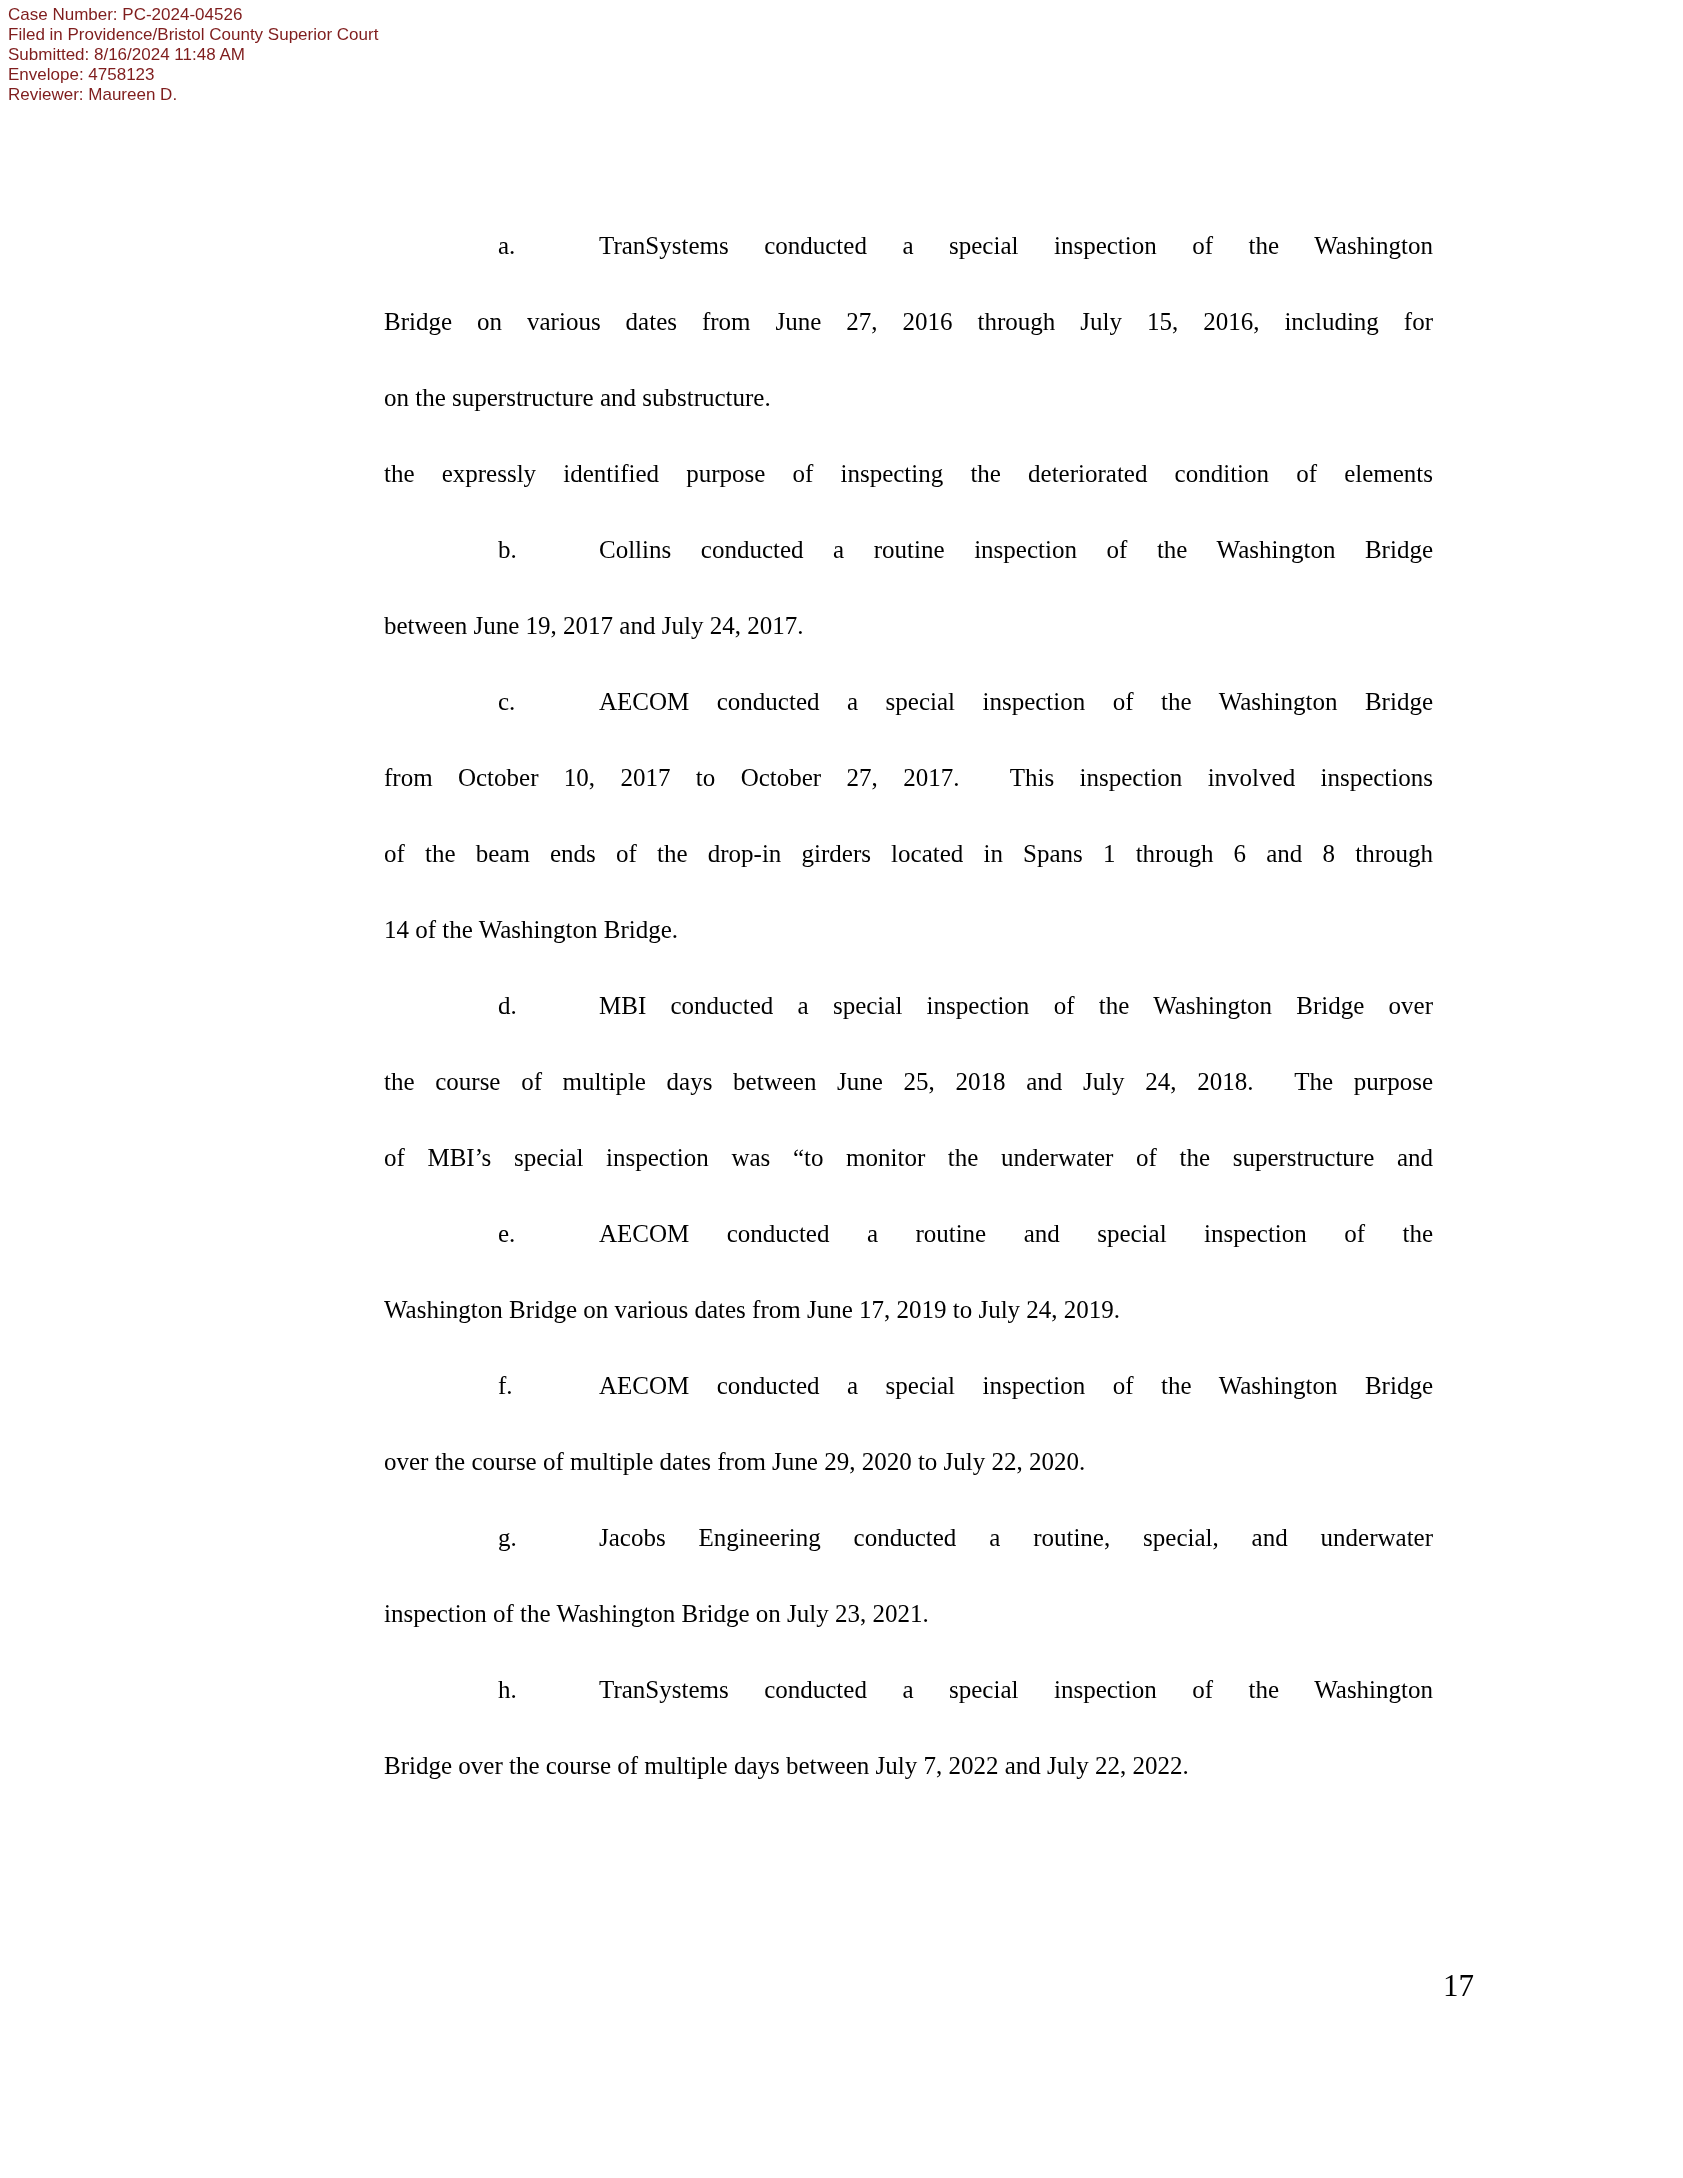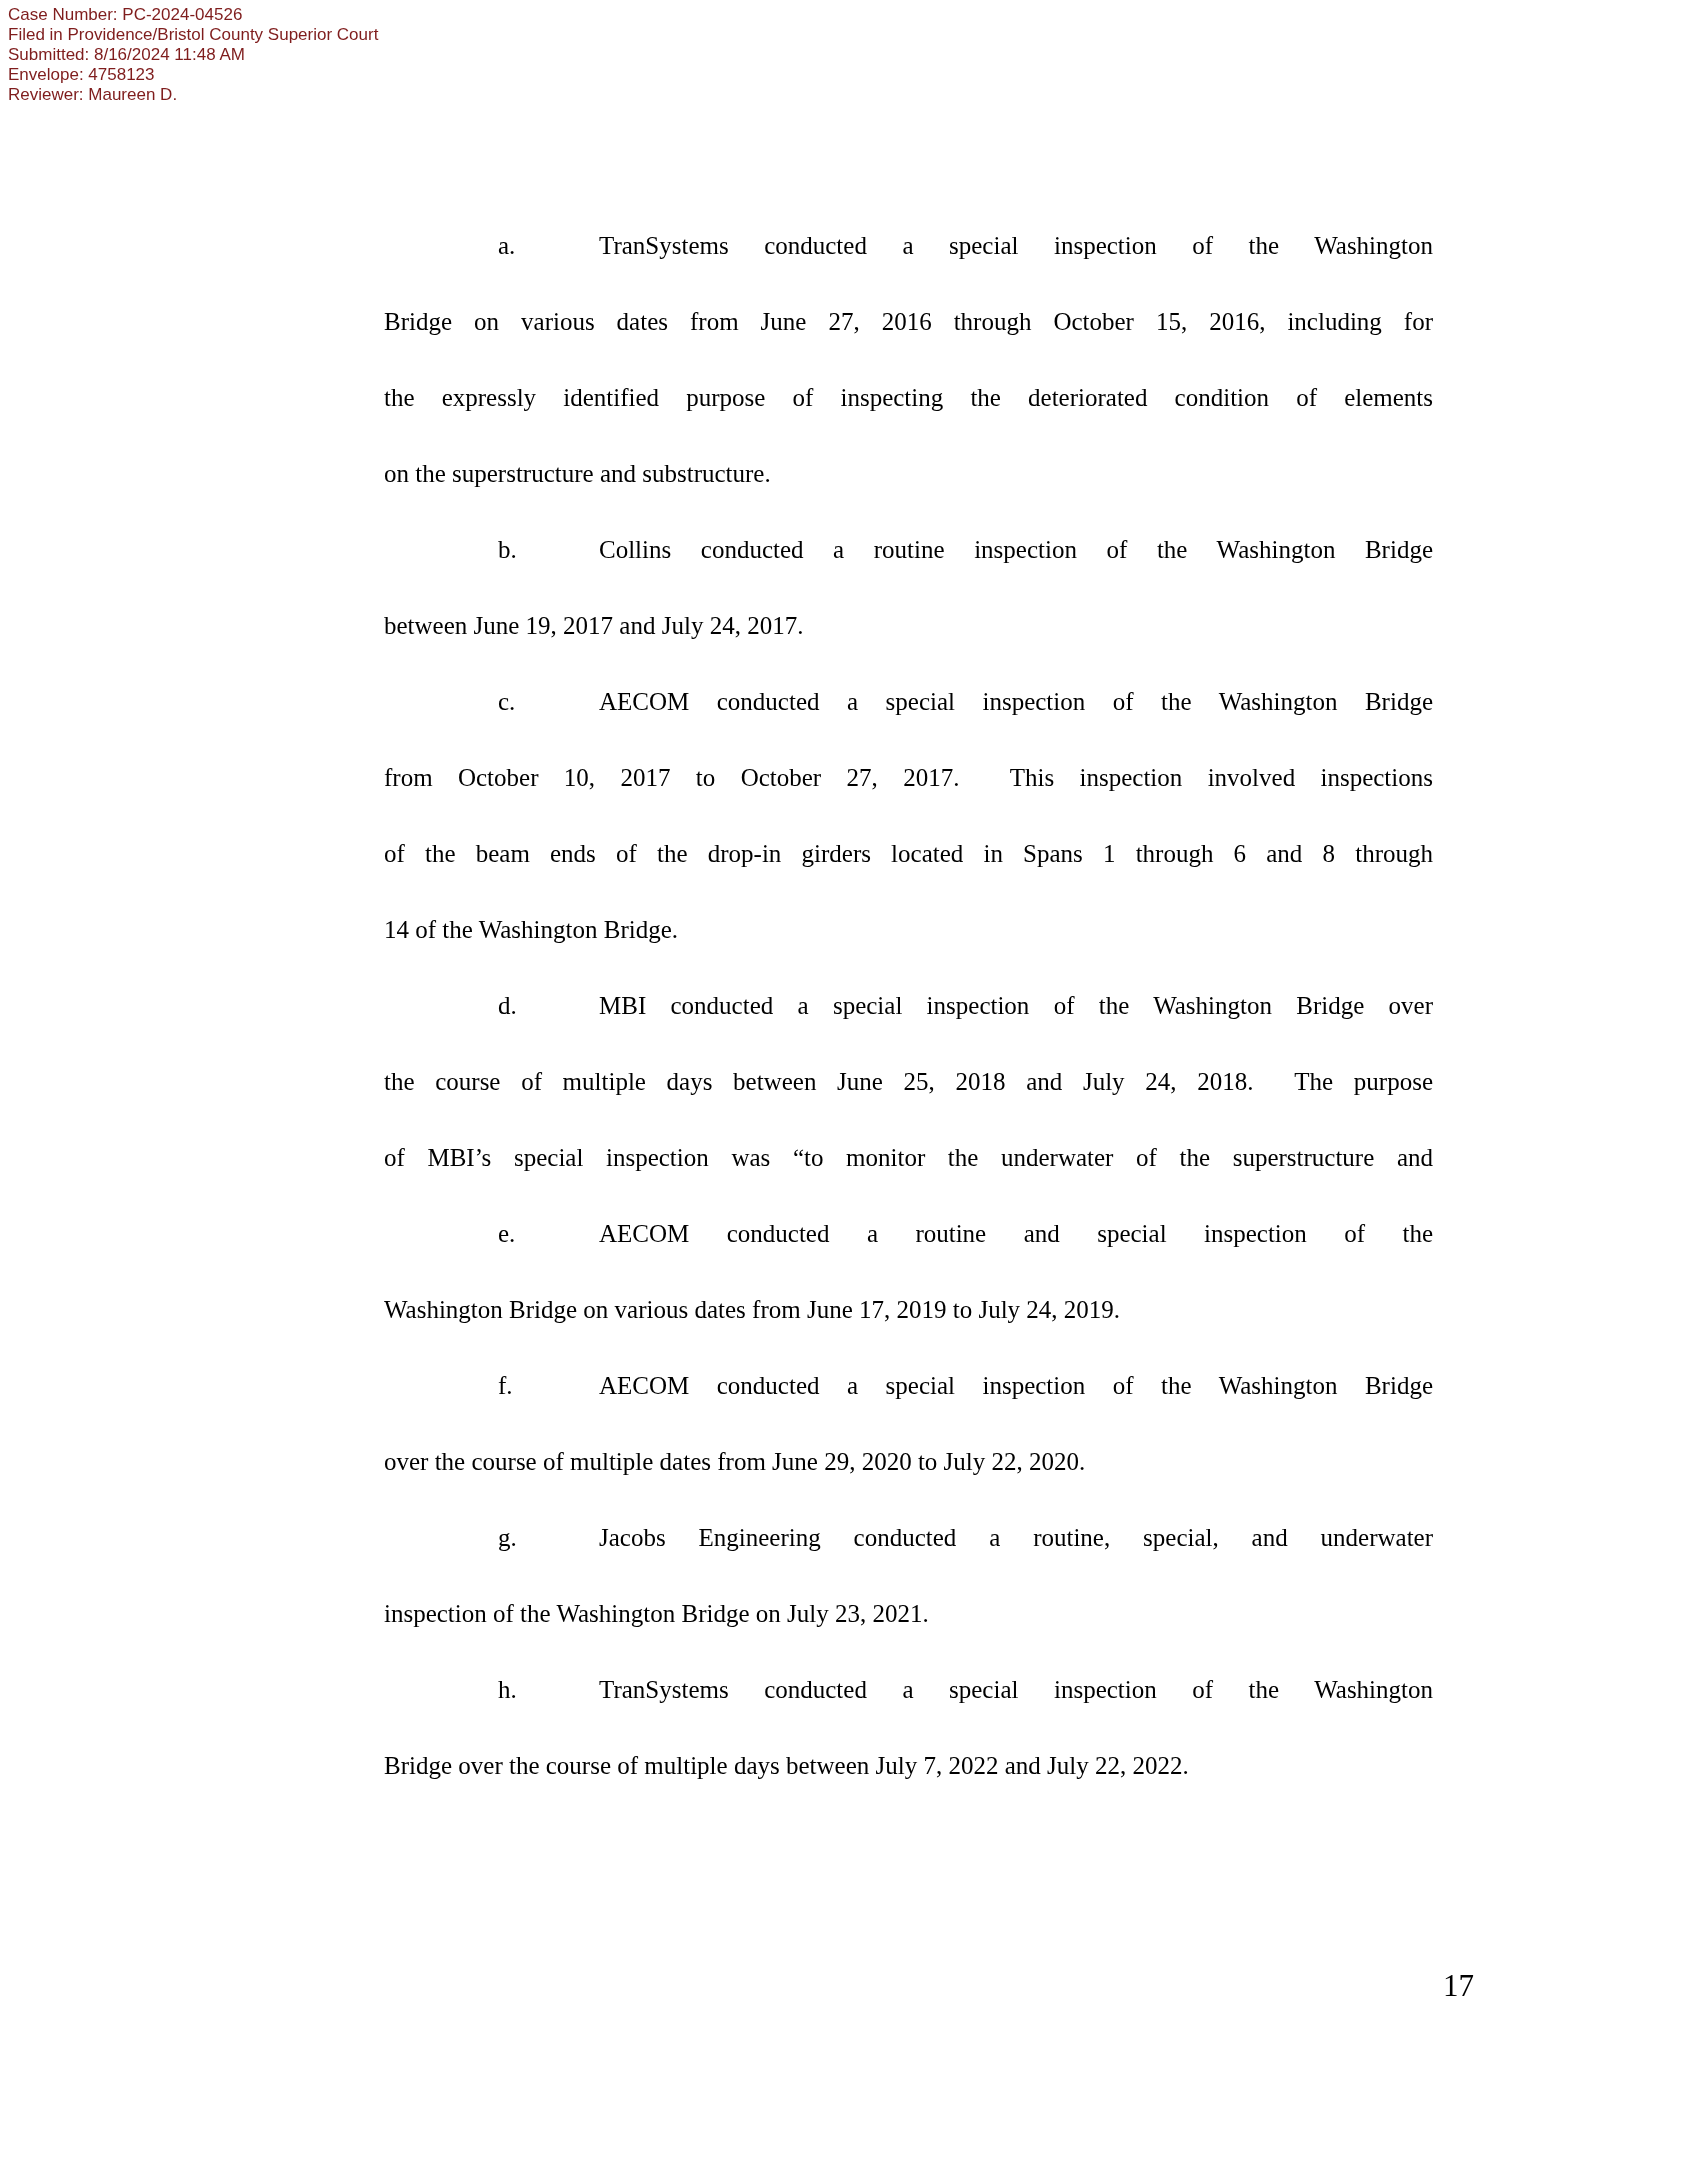--- a/index.html
+++ b/index.html
@@ -61,23 +61,23 @@
   <div>Filed in Providence/Bristol County Superior Court</div>
   <div>Submitted: 8/16/2024 11:48 AM</div>
   <div>Envelope: 4758123</div>
   <div>Reviewer: Maureen D.</div>
 </div>
 
 <div class="doc-body">
 
   <div class="para">
     <div class="line jl first"><span class="marker">a.</span><span>TranSystems conducted a special inspection of the Washington</span></div>
-    <div class="line jl">Bridge on various dates from June 27, 2016 through October 15, 2016, including for</div>
+    <div class="line jl">Bridge on various dates from June 27, 2016 through July 15, 2016, including for</div>
+    <div class="line">on the superstructure and substructure.</div>
     <div class="line jl">the expressly identified purpose of inspecting the deteriorated condition of elements</div>
-    <div class="line">on the superstructure and substructure.</div>
   </div>
 
   <div class="para">
     <div class="line jl first"><span class="marker">b.</span><span>Collins conducted a routine inspection of the Washington Bridge</span></div>
     <div class="line">between June 19, 2017 and July 24, 2017.</div>
   </div>
 
   <div class="para">
     <div class="line jl first"><span class="marker">c.</span><span>AECOM conducted a special inspection of the Washington Bridge</span></div>
     <div class="line jl">from October 10, 2017 to October 27, 2017.&nbsp; This inspection involved inspections</div>

